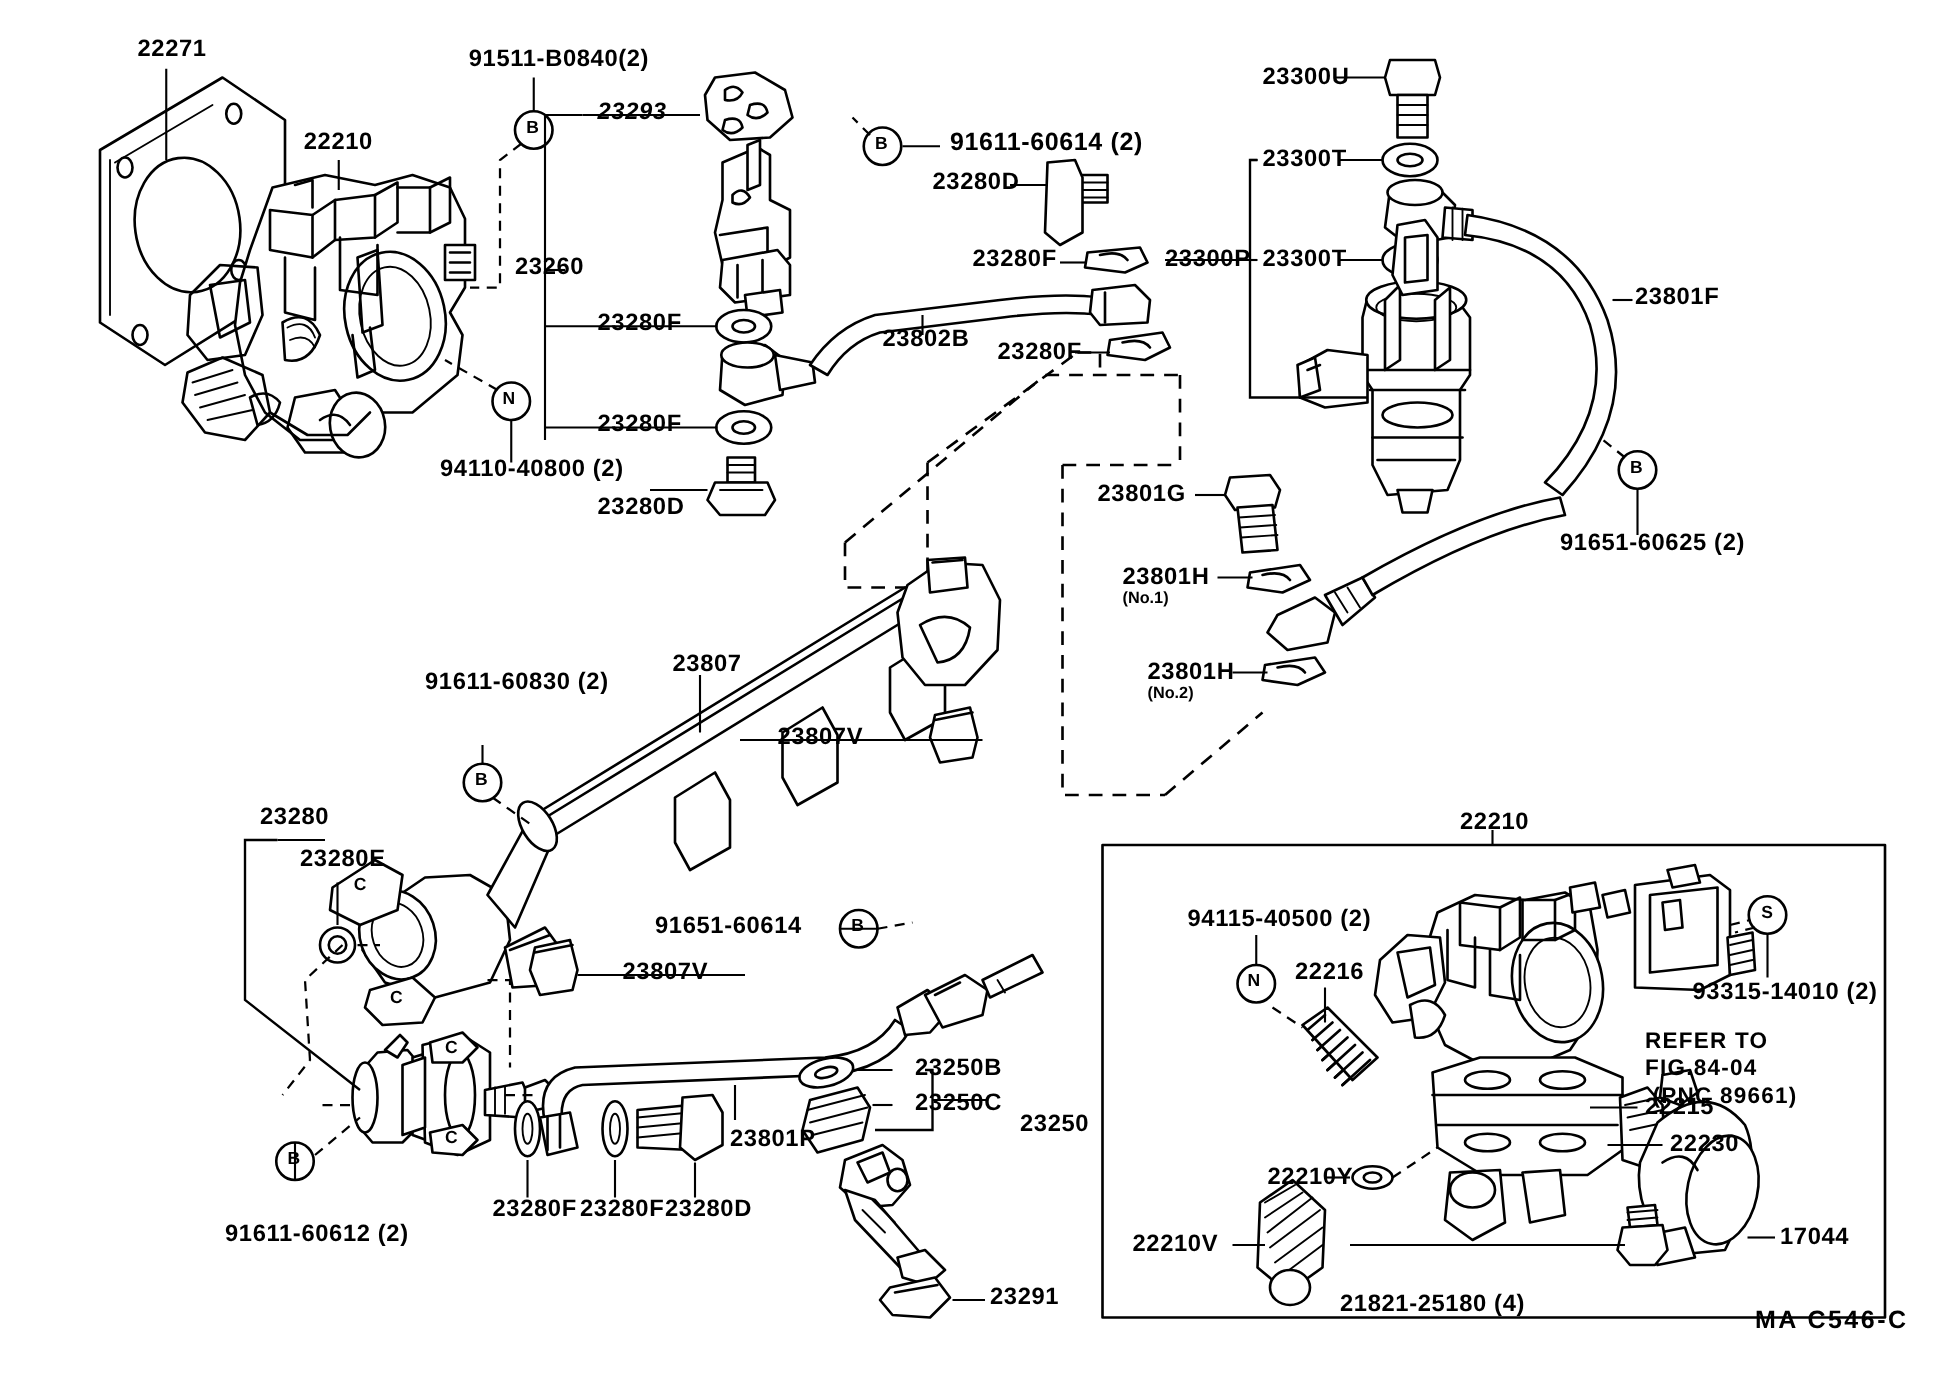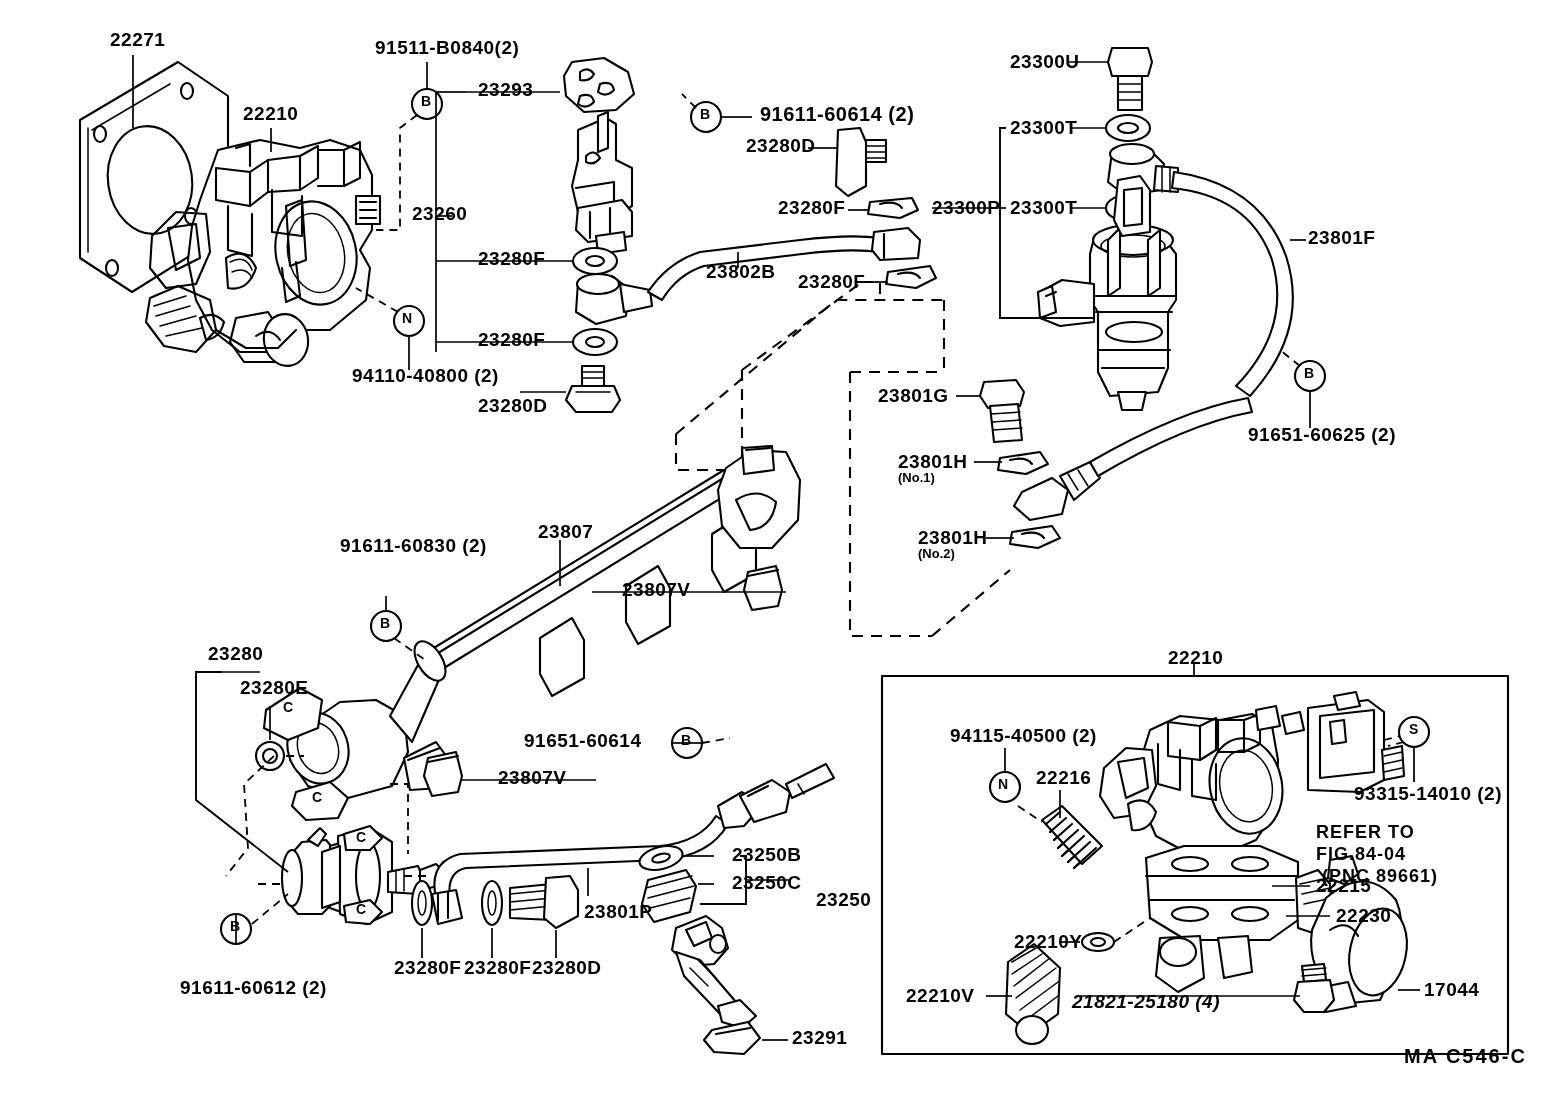--- a/index.html
+++ b/index.html
@@ -496,21 +496,21 @@
       <path class="lead" d="M1060 942 L1080 942"></path>
       <path class="lead" d="M986 996 L1012 996"></path>
       <path class="lead" d="M1080 996 L1300 996"></path>
     </g>
 
   </svg>
 
   <div class="lbl" style="left:110px;top:30px;">22271</div>
   <div class="lbl" style="left:243px;top:104px;">22210</div>
   <div class="lbl" style="left:375px;top:38px;">91511-B0840(2)</div>
-  <div class="lbl" style="left:478px;top:80px;">23293</div>
+  <div class="lbl" style="left:478px;top:80px;font-style:italic;">23293</div>
   <div class="lbl" style="left:412px;top:204px;">23260</div>
   <div class="lbl" style="left:478px;top:249px;">23280F</div>
   <div class="lbl" style="left:478px;top:330px;">23280F</div>
   <div class="lbl" style="left:478px;top:396px;">23280D</div>
   <div class="lbl" style="left:352px;top:366px;">94110-40800 (2)</div>
 
   <div class="lbl" style="left:760px;top:104px;font-size:20px;">91611-60614 (2)</div>
   <div class="lbl" style="left:746px;top:136px;">23280D</div>
   <div class="lbl" style="left:778px;top:198px;">23280F</div>
   <div class="lbl" style="left:798px;top:272px;">23280F</div>
@@ -557,21 +557,21 @@
   <div class="lbl" style="left:1036px;top:768px;">22216</div>
   <div class="lbl" style="left:1354px;top:784px;">93315-14010 (2)</div>
   <div class="lbl refer" style="left:1316px;top:822px;">REFER TO</div>
   <div class="lbl refer" style="left:1316px;top:844px;">FIG.84-04</div>
   <div class="lbl refer" style="left:1322px;top:866px;">(PNC 89661)</div>
 
   <div class="lbl" style="left:1316px;top:876px;">22215</div>
   <div class="lbl" style="left:1336px;top:906px;">22230</div>
   <div class="lbl" style="left:982px;top:932px;margin-left:32px;">22210Y</div>
   <div class="lbl" style="left:906px;top:986px;">22210V</div>
-  <div class="lbl" style="left:1072px;top:992px;font-style:italic;">21821-25180 (4)</div>
+  <div class="lbl" style="left:1072px;top:1034px;">21821-25180 (4)</div>
   <div class="lbl" style="left:1424px;top:980px;">17044</div>
 
   <div class="lbl tiny" style="left:421px;top:94px;">B</div>
   <div class="lbl tiny" style="left:700px;top:107px;">B</div>
   <div class="lbl tiny" style="left:402px;top:311px;">N</div>
   <div class="lbl tiny" style="left:1304px;top:366px;">B</div>
   <div class="lbl tiny" style="left:380px;top:616px;">B</div>
   <div class="lbl tiny" style="left:681px;top:733px;">B</div>
   <div class="lbl tiny" style="left:230px;top:919px;">B</div>
   <div class="lbl tiny" style="left:998px;top:777px;">N</div>

